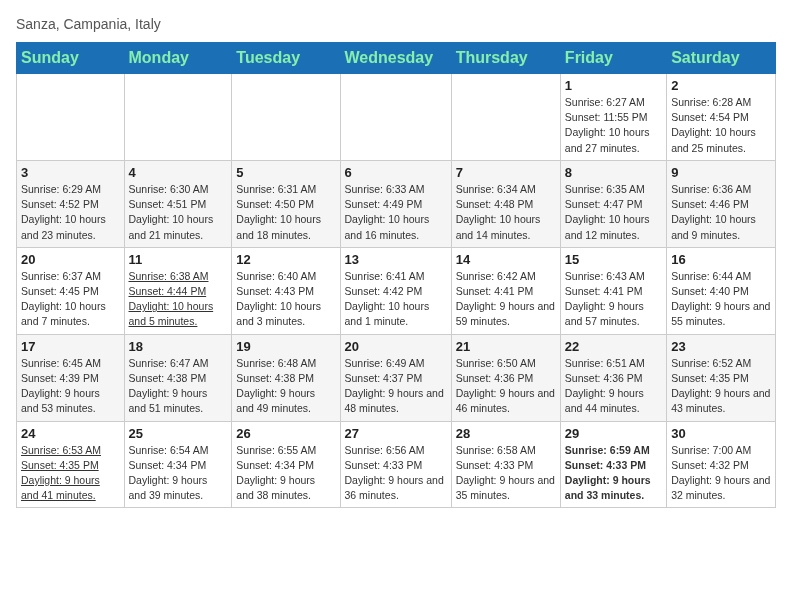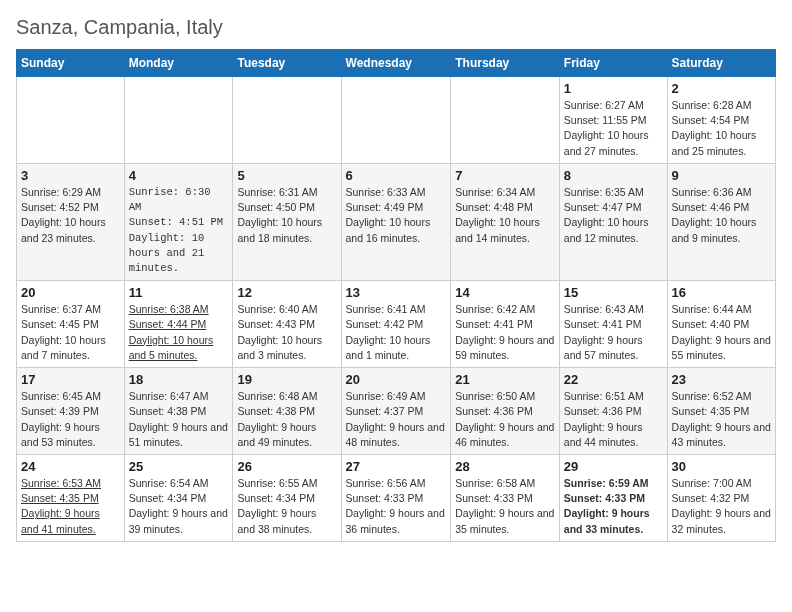--- a/index.html
+++ b/index.html
@@ -30,33 +30,33 @@
     }
     .logo-general { color: #333; }
     .logo-blue { color: #1a6fb5; }
     .logo-bird {
       width: 28px;
       height: 20px;
       margin-left: 2px;
     }
     .title-block { text-align: right; }
     .title-block h1 { font-size: 32px; font-weight: bold; color: #333; }
-    .title-block h2 { font-size: 20px; font-weight: normal; color: #555; }
+    .title-block h2 { font-size: 14px; font-weight: normal; color: #555; }
 
     .calendar {
       width: 100%;
       border-collapse: collapse;
       font-size: 11px;
     }
     .calendar th {
       background: #1a6fb5;
-      color: #ffffff;
+      color: #86efac;
       padding: 6px 4px;
       text-align: left;
-      font-size: 12px;
+      font-size: 16px;
       border: 1px solid #1a6fb5;
     }
     .calendar td {
       border: 1px solid #ccc;
       vertical-align: top;
       padding: 4px;
       width: 113px;
       min-height: 80px;
       background: #fff;
     }
@@ -117,21 +117,21 @@
       </tr>
       <tr>
         <td>
           <div class="day-number">3</div>
           <div class="day-info" style="white-space: pre-line;">Sunrise: 6:29 AM
 Sunset: 4:52 PM
 Daylight: 10 hours and 23 minutes.</div>
         </td>
         <td>
           <div class="day-number">4</div>
-          <div class="day-info" style="white-space: pre-line; font-family: Liberation Mono, monospace;">Sunrise: 6:30 AM
+          <div class="day-info" style="white-space: pre-line;">Sunrise: 6:30 AM
 Sunset: 4:51 PM
 Daylight: 10 hours and 21 minutes.</div>
         </td>
         <td>
           <div class="day-number">5</div>
           <div class="day-info" style="white-space: pre-line;">Sunrise: 6:31 AM
 Sunset: 4:50 PM
 Daylight: 10 hours and 18 minutes.</div>
         </td>
         <td>

